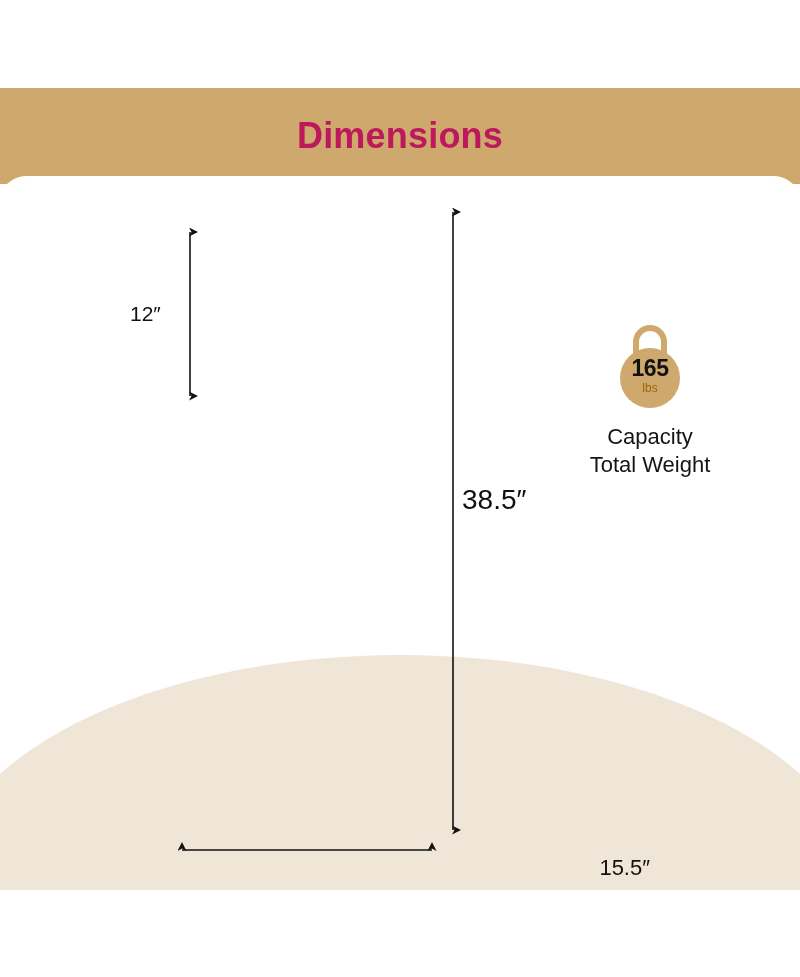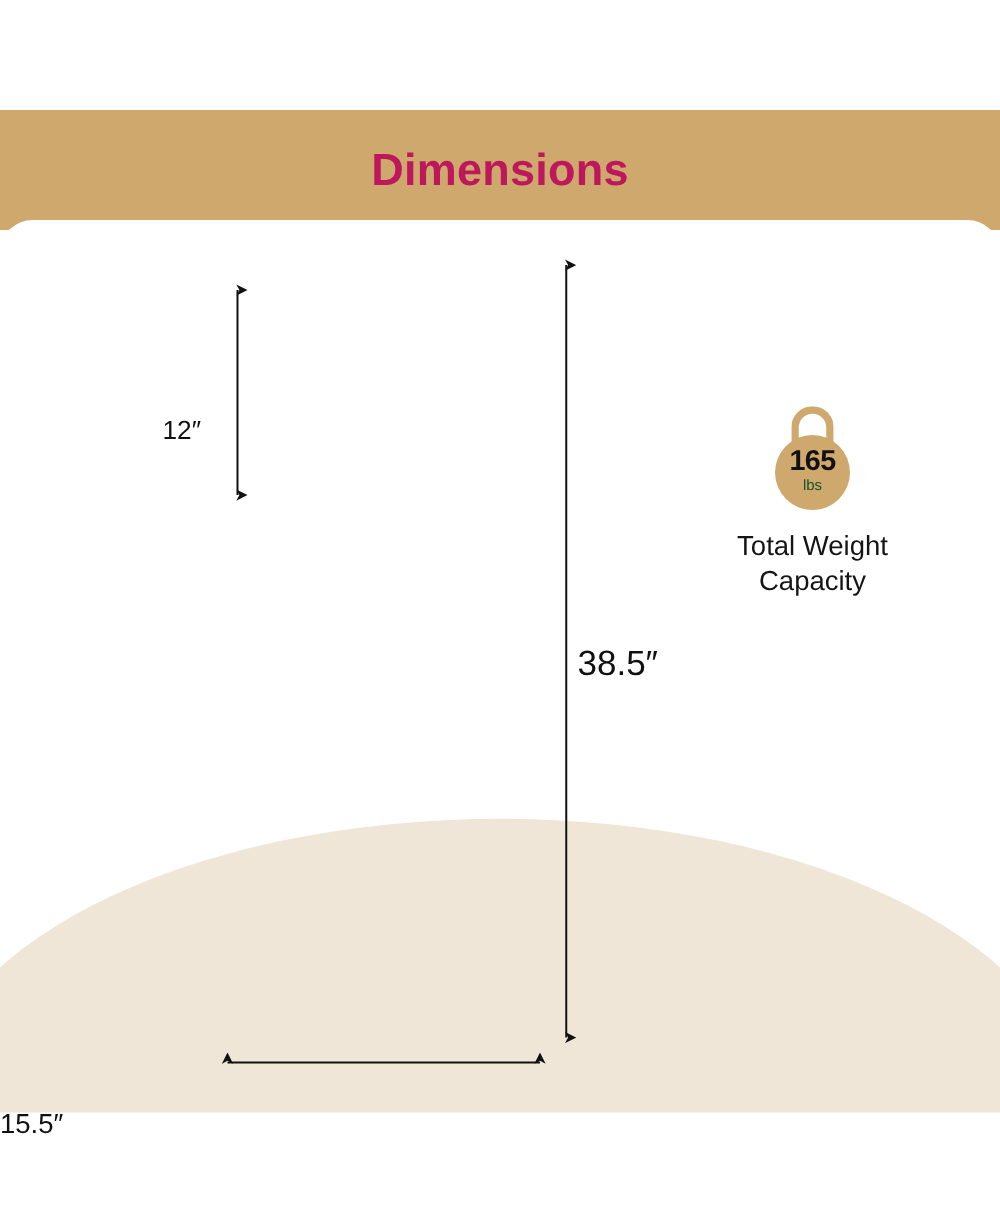--- a/index.html
+++ b/index.html
@@ -92,37 +92,37 @@
     pointer-events: none;
   }
   .dims svg { display: block; }
 
   .dim-label {
     position: absolute;
     font-size: 21px;
     color: #111111;
     white-space: nowrap;
     z-index: 6;
-    margin-top: 31px;
   }
   .dim-label-12 {
     left: 130px;
     top: 302px;
   }
   .dim-label-385 {
     left: 462px;
     top: 484px;
     font-size: 28px;
   }
   .dim-label-155 {
     left: 0;
     top: 855px;
     width: 614px;
-    text-align: left;
+    text-align: right;
     font-size: 22px;
+    padding-left: 36px;
   }
 
   
   .weight-block {
     position: absolute;
     left: 545px;
     top: 325px;
     width: 210px;
     z-index: 6;
     text-align: center;
@@ -164,21 +164,21 @@
     color: #111111;
     letter-spacing: -0.5px;
   }
   .weight-icon .unit {
     position: absolute;
     left: 20px;
     top: 56px;
     width: 60px;
     text-align: center;
     font-size: 12px;
-    color: #14532d;
+    color: #a16207;
   }
   .weight-caption {
     margin-top: 6px;
     font-size: 22px;
     line-height: 28px;
     color: #151515;
   }
 </style>
 </head>
 <body>
@@ -318,18 +318,18 @@
   <div class="dim-label dim-label-155">15.5″</div>
 
   <div class="weight-block">
     <div class="weight-icon">
       <div class="handle"></div>
       <div class="body"></div>
       <div class="val">165</div>
       <div class="unit">lbs</div>
     </div>
     <div class="weight-caption">
+      <div>Capacity</div>
       <div>Total Weight</div>
-      <div>Capacity</div>
     </div>
   </div>
 
 </div>
 
 </body></html>

